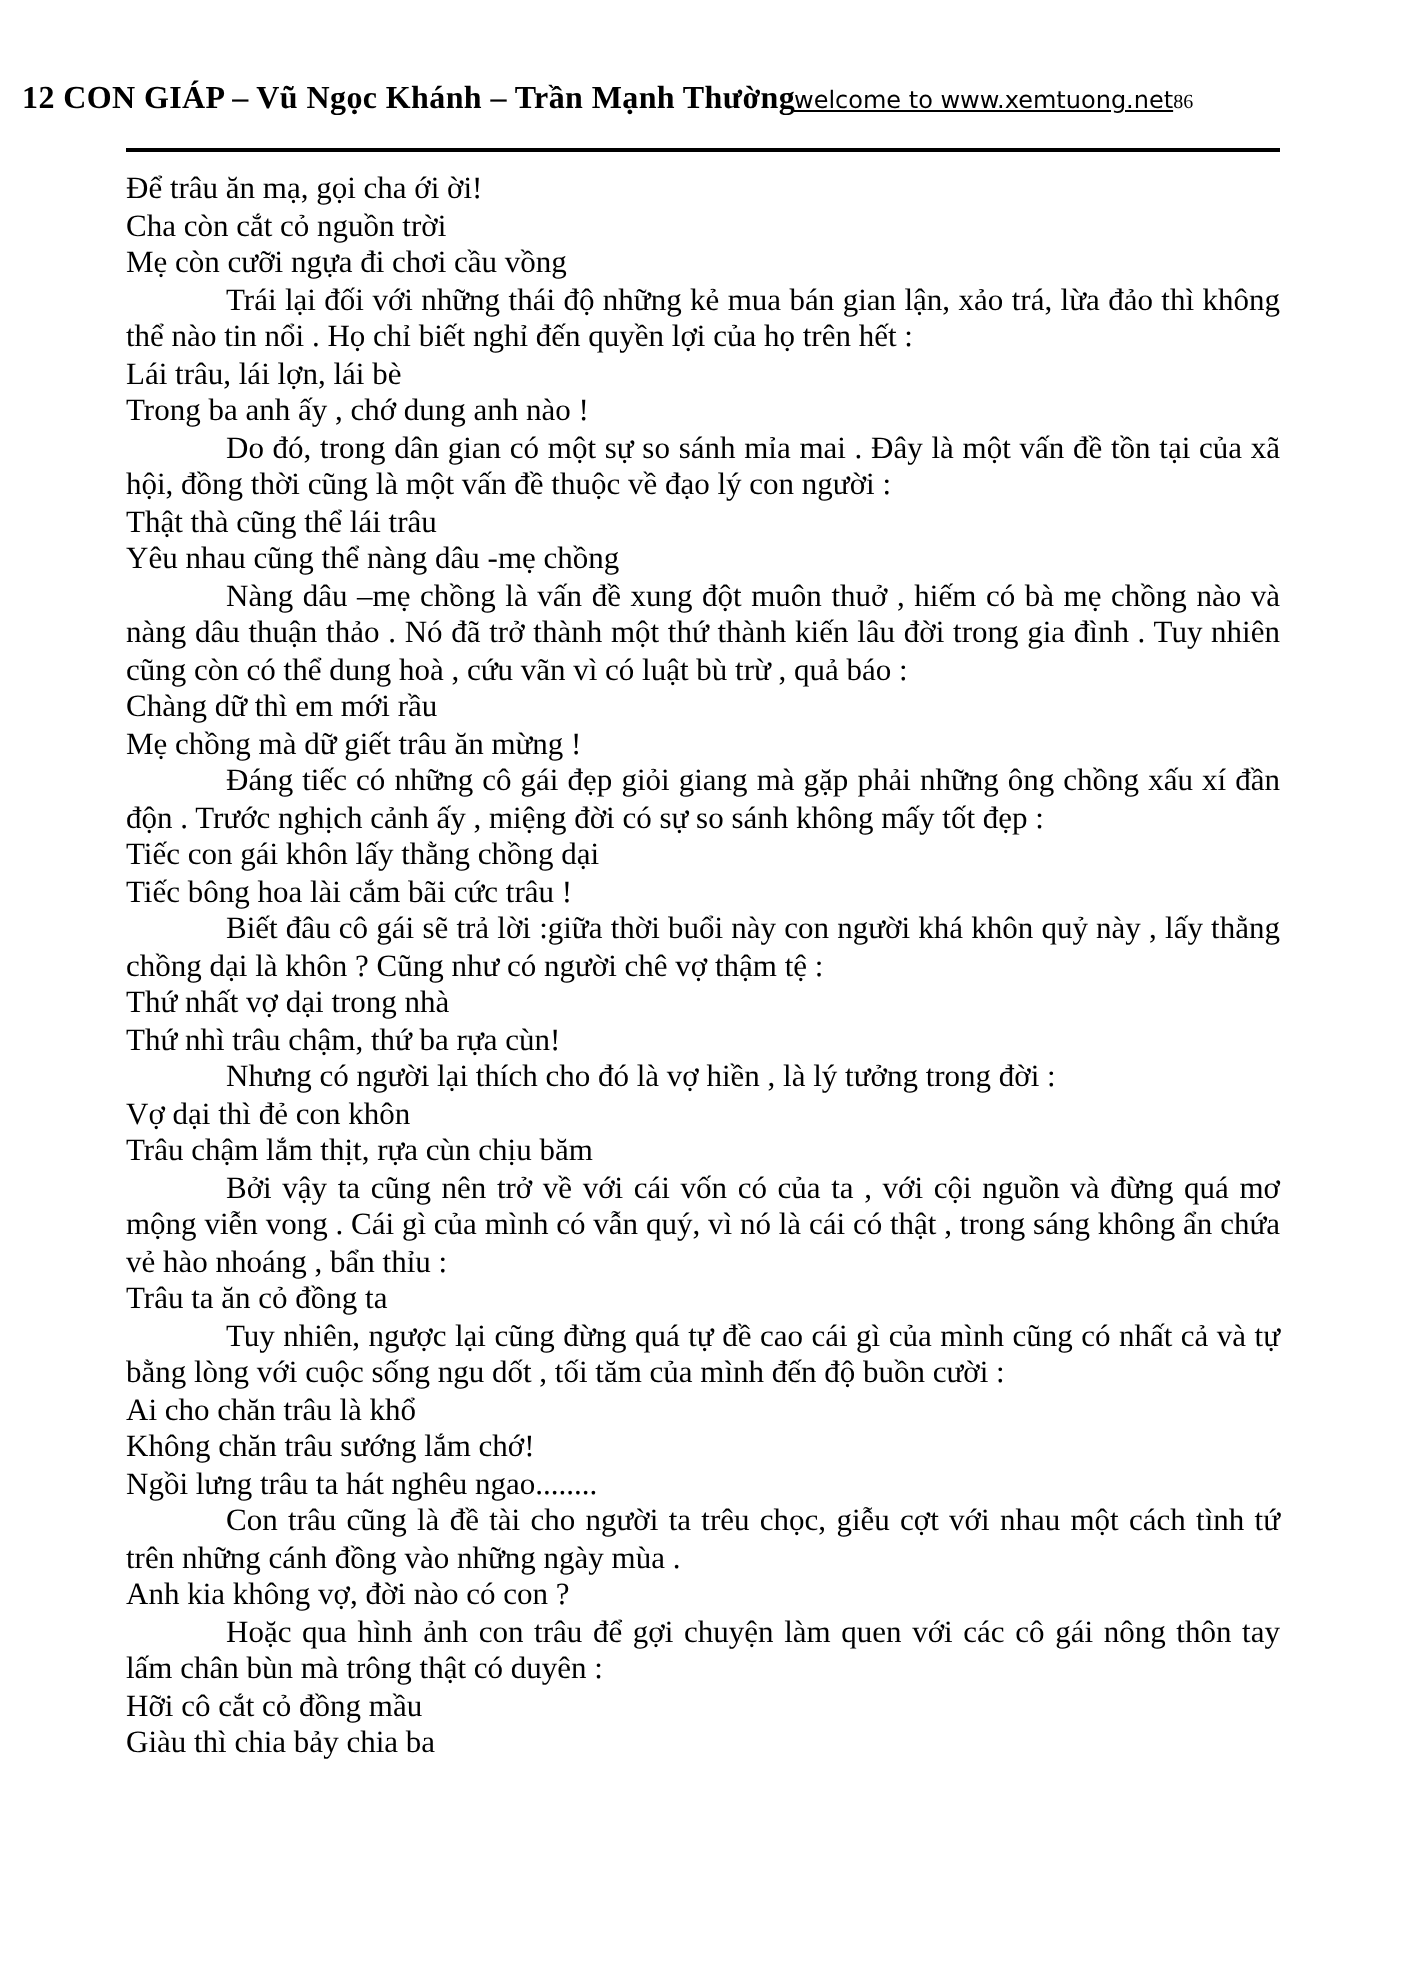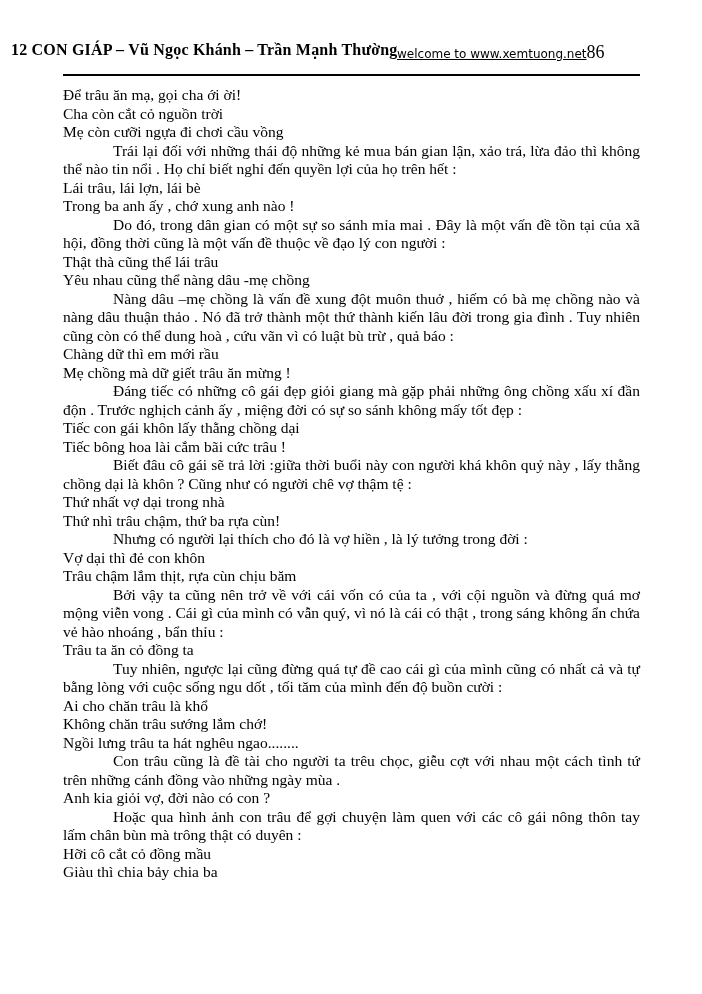--- a/index.html
+++ b/index.html
@@ -30,21 +30,21 @@
   }
   .welcome-link {
     font-family: "DejaVu Sans", "Liberation Sans", sans-serif;
     font-size: 12px;
     text-decoration: underline;
     color: #000000;
     cursor: pointer;
   }
   .page-number {
     font-family: "Liberation Serif", serif;
-    font-size: 18px;
+    font-size: 10px;
   }
   .header-divider {
     position: absolute;
     left: 63px;
     top: 74px;
     width: 577px;
     border-top: 2px solid #000000;
   }
   .page-body {
     position: absolute;
@@ -77,21 +77,21 @@
   </div>
 
   <div class="header-divider"></div>
 
   <div class="page-body">
       <p class="verse">Để trâu ăn mạ, gọi cha ới ời!</p>
       <p class="verse">Cha còn cắt cỏ nguồn trời</p>
       <p class="verse">Mẹ còn cưỡi ngựa đi chơi cầu vồng</p>
       <p class="para">Trái lại đối với những thái độ những kẻ mua bán gian lận, xảo trá, lừa đảo thì không thể nào tin nổi . Họ chỉ biết nghỉ đến quyền lợi của họ trên hết :</p>
       <p class="verse">Lái trâu, lái lợn, lái bè</p>
-      <p class="verse">Trong ba anh ấy , chớ xung anh nào !</p>
+      <p class="verse">Trong ba anh ấy , chớ dung anh nào !</p>
       <p class="para">Do đó, trong dân gian có một sự so sánh mỉa mai . Đây là một vấn đề tồn tại của xã hội, đồng thời cũng là một vấn đề thuộc về đạo lý con người :</p>
       <p class="verse">Thật thà cũng thể lái trâu</p>
       <p class="verse">Yêu nhau cũng thể nàng dâu -mẹ chồng</p>
       <p class="para">Nàng dâu –mẹ chồng là vấn đề xung đột muôn thuở , hiếm có bà mẹ chồng nào và nàng dâu thuận thảo . Nó đã trở thành một thứ thành kiến lâu đời trong gia đình . Tuy nhiên cũng còn có thể dung hoà , cứu vãn vì có luật bù trừ , quả báo :</p>
       <p class="verse">Chàng dữ thì em mới rầu</p>
       <p class="verse">Mẹ chồng mà dữ giết trâu ăn mừng !</p>
       <p class="para">Đáng tiếc có những cô gái đẹp giỏi giang mà gặp phải những ông chồng xấu xí đần độn . Trước nghịch cảnh ấy , miệng đời có sự so sánh không mấy tốt đẹp :</p>
       <p class="verse">Tiếc con gái khôn lấy thằng chồng dại</p>
       <p class="verse">Tiếc bông hoa lài cắm bãi cức trâu !</p>
       <p class="para">Biết đâu cô gái sẽ trả lời :giữa thời buổi này con người khá khôn quỷ này , lấy thằng chồng dại là khôn ? Cũng như có người chê vợ thậm tệ :</p>
@@ -100,19 +100,19 @@
       <p class="para">Nhưng có người lại thích cho đó là vợ hiền , là lý tưởng trong đời :</p>
       <p class="verse">Vợ dại thì đẻ con khôn</p>
       <p class="verse">Trâu chậm lắm thịt, rựa cùn chịu băm</p>
       <p class="para">Bởi vậy ta cũng nên trở về với cái vốn có của ta , với cội nguồn và đừng quá mơ mộng viễn vong . Cái gì của mình có vẫn quý, vì nó là cái có thật , trong sáng không ẩn chứa vẻ hào nhoáng , bẩn thỉu :</p>
       <p class="verse">Trâu ta ăn cỏ đồng ta</p>
       <p class="para">Tuy nhiên, ngược lại cũng đừng quá tự đề cao cái gì của mình cũng có nhất cả và tự bằng lòng với cuộc sống ngu dốt , tối tăm của mình đến độ buồn cười :</p>
       <p class="verse">Ai cho chăn trâu là khổ</p>
       <p class="verse">Không chăn trâu sướng lắm chớ!</p>
       <p class="verse">Ngồi lưng trâu ta hát nghêu ngao........</p>
       <p class="para">Con trâu cũng là đề tài cho người ta trêu chọc, giễu cợt với nhau một cách tình tứ trên những cánh đồng vào những ngày mùa .</p>
-      <p class="verse">Anh kia giỏi vợ, đời nào có con ?</p>
+      <p class="verse">Anh kia không vợ, đời nào có con ?</p>
       <p class="para">Hoặc qua hình ảnh con trâu để gợi chuyện làm quen với các cô gái nông thôn tay lấm chân bùn mà trông thật có duyên :</p>
       <p class="verse">Hỡi cô cắt cỏ đồng mầu</p>
       <p class="verse">Giàu thì chia bảy chia ba</p>
     </div>
 
 </div>
 
 </body></html>

